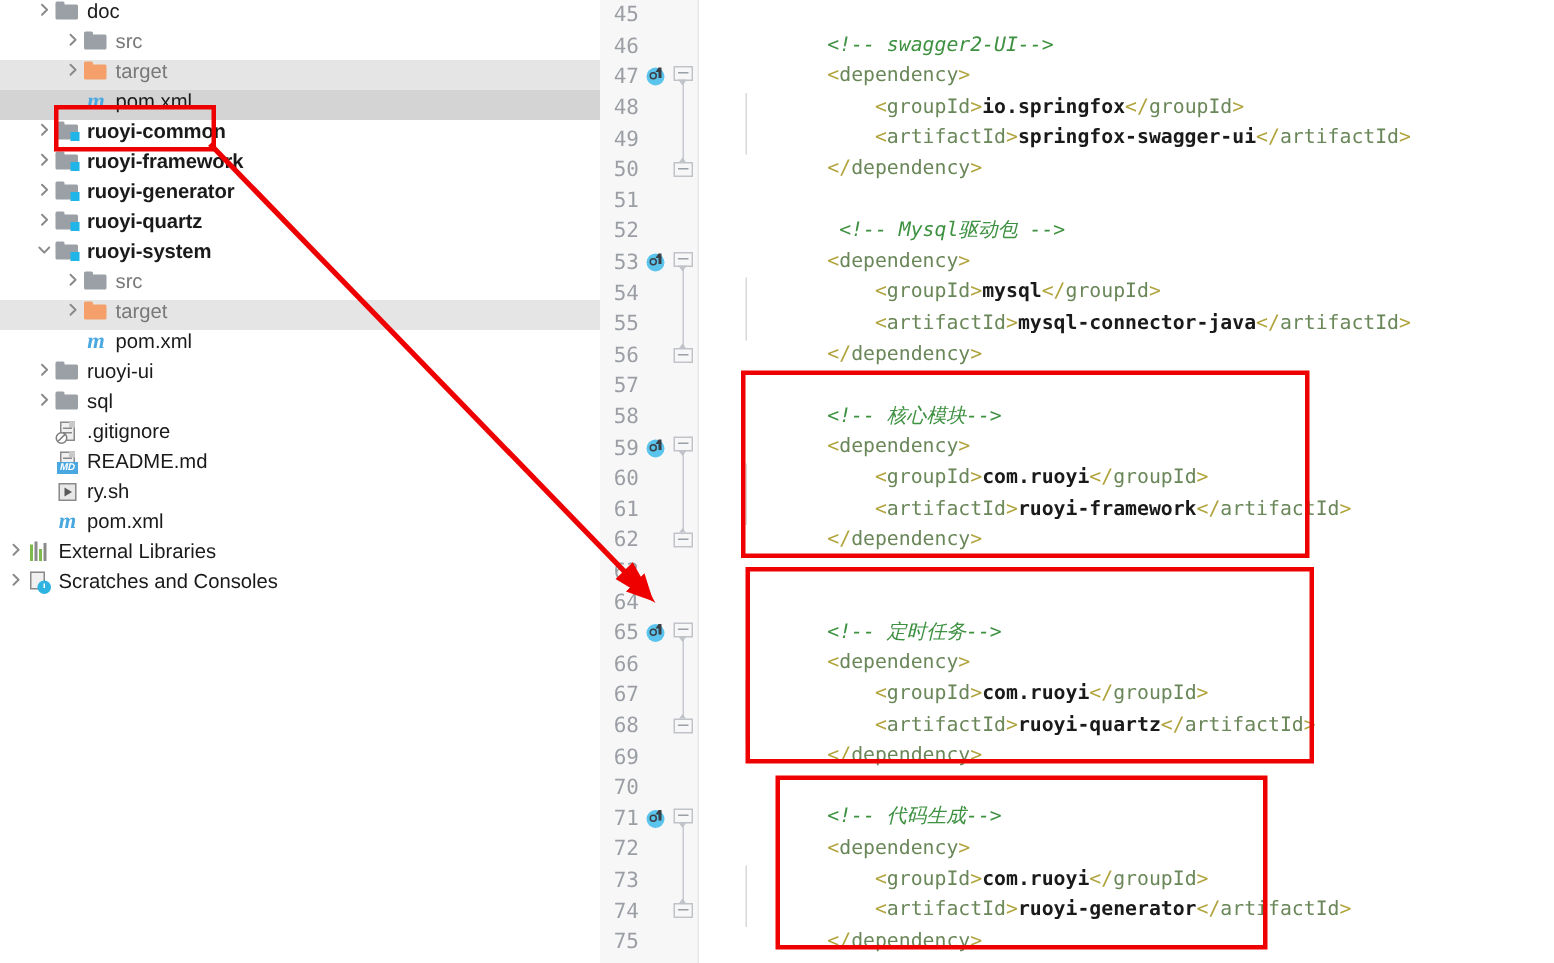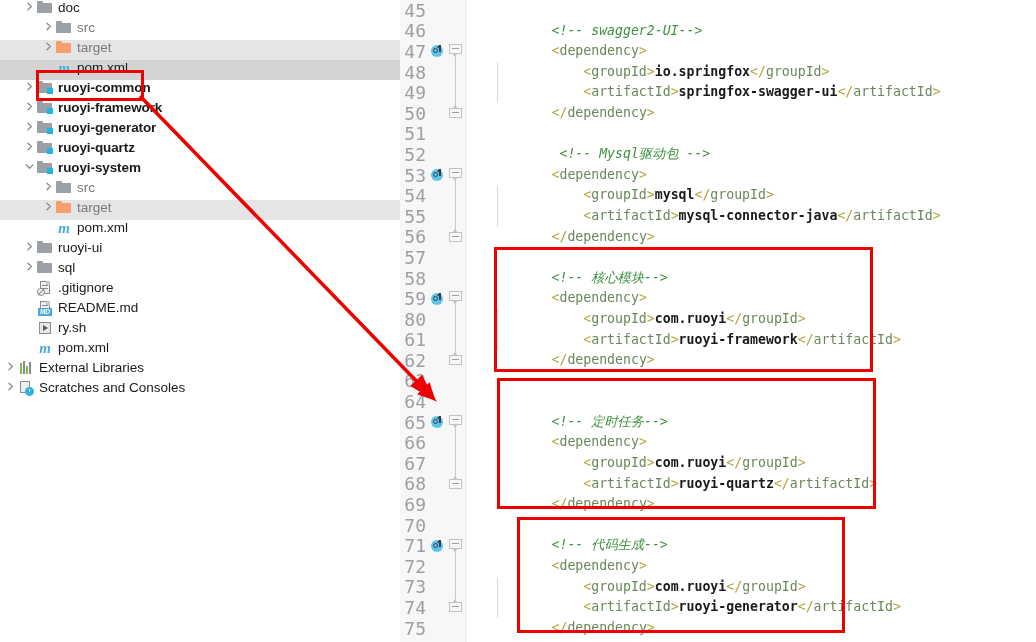--- a/index.html
+++ b/index.html
@@ -210,21 +210,21 @@
     background: #f7f7f7;
     border-right: 1px solid #e8e8e8;
     height: 642px;
   }
   #gutter .gline {
     position: relative;
     height: 20.6px;
     display: flex;
     align-items: center;
     font-family: "DejaVu Sans Mono", monospace;
-    font-size: 18px;
+    font-size: 14px;
     color: #9b9fa5;
   }
   #gutter .num {
     width: 26px;
     text-align: right;
     flex: 0 0 26px;
     padding-right: 0px;
   }
   .ovr-icon {
     position: relative;
@@ -615,21 +615,21 @@
         </div>
         <div class="gline">
           <span class="num">59</span>
           <span class="ovr-icon">
             <i class="disc"></i>
             <i class="o"></i>
             <i class="ar"></i>
           </span>
         </div>
         <div class="gline">
-          <span class="num">80</span>
+          <span class="num">60</span>
         </div>
         <div class="gline">
           <span class="num">61</span>
         </div>
         <div class="gline">
           <span class="num">62</span>
         </div>
         <div class="gline">
           <span class="num">63</span>
         </div>

